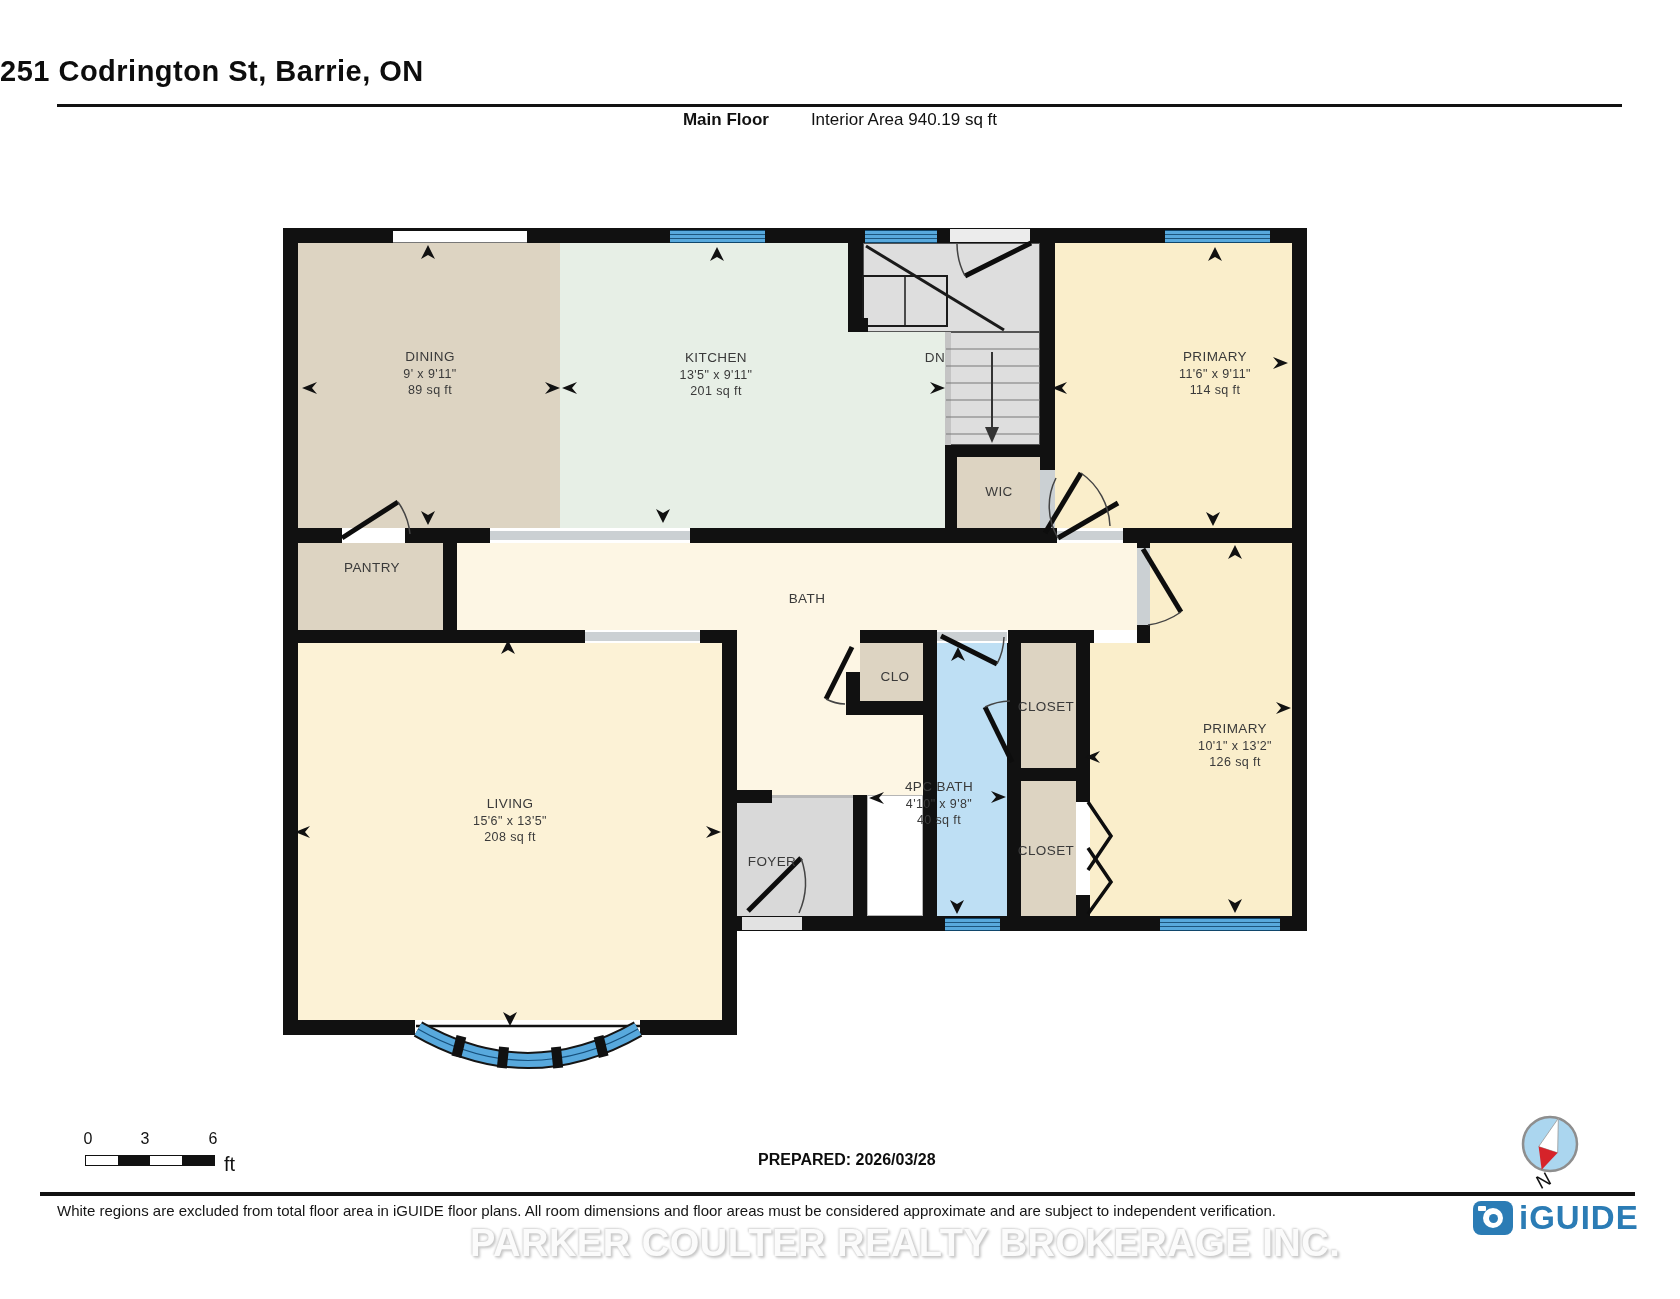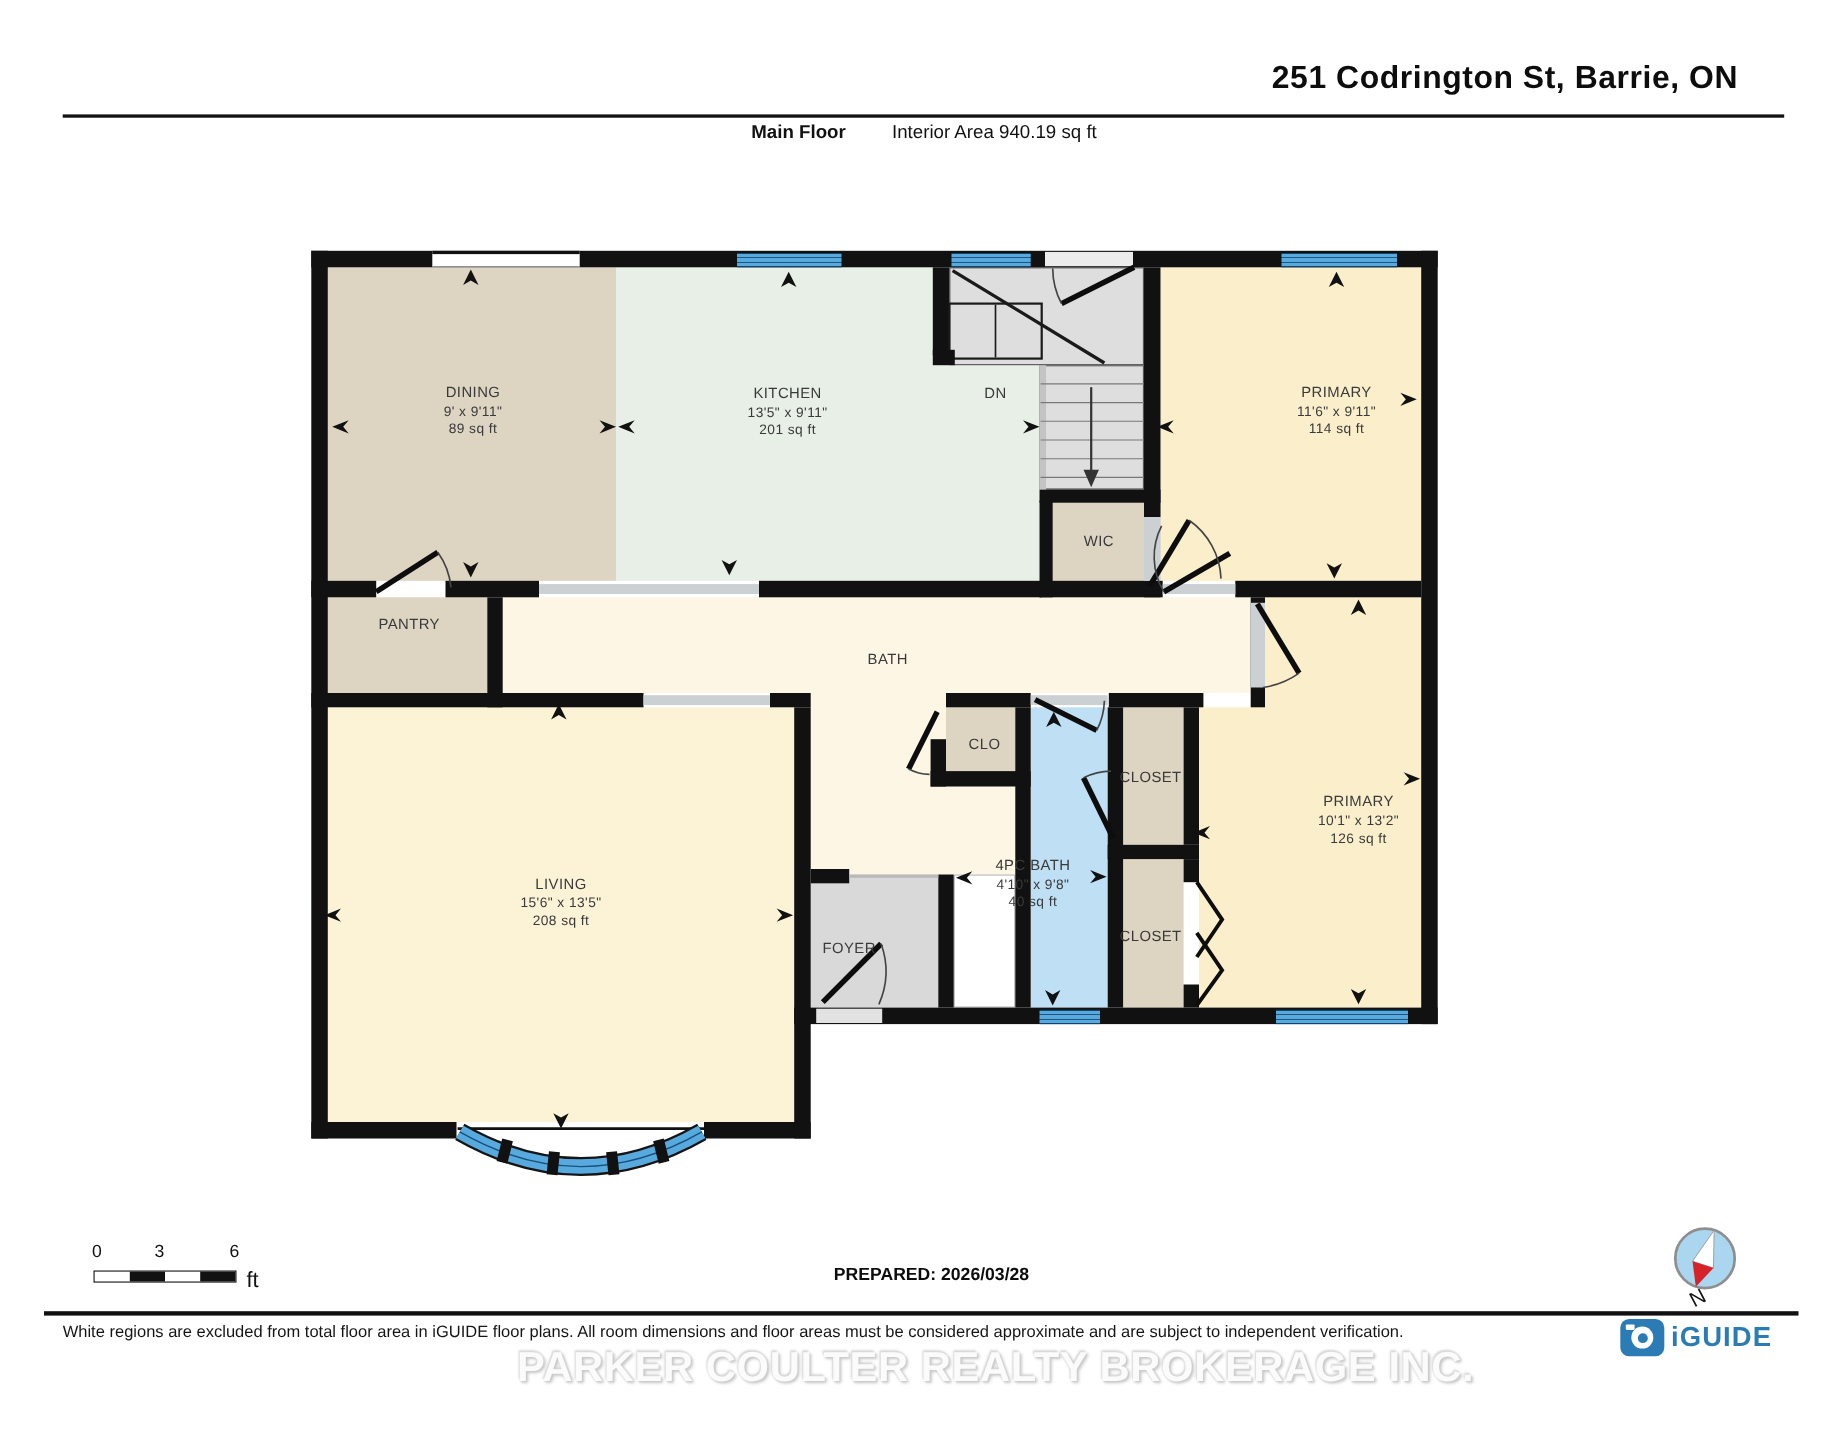--- a/index.html
+++ b/index.html
@@ -11,42 +11,42 @@
   .wall{position:absolute;background:#111}
   .open{position:absolute;background:#cbd0d3}
   .win{position:absolute;background:linear-gradient(to bottom,
         #10466b 0,#10466b 1px,#58a9dd 1px,#58a9dd 4px,#1d567e 4px,#1d567e 5px,
         #58a9dd 5px,#58a9dd 8px,#1d567e 8px,#1d567e 9px,#58a9dd 9px,#58a9dd 12px,
         #10466b 12px,#10466b 13px)}
   .lbl{position:absolute;transform:translate(-50%,-50%);text-align:center;
        color:#3a3a3a;line-height:1.3;white-space:nowrap;letter-spacing:.4px;font-size:13px}
   .lbl .nm{font-size:13.5px;display:block}
   .lbl .sub{font-size:12.5px;display:block}
-  #title{position:absolute;left:0;top:55px;width:1580px;text-align:right;
+  #title{position:absolute;left:0;top:55px;width:1580px;text-align:left;
          font-size:29px;font-weight:bold;letter-spacing:.5px;color:#0d0d0d}
   #subtitle{position:absolute;left:0;top:110px;width:1680px;text-align:center;font-size:17px;color:#111}
   #subtitle .fl{font-weight:bold;margin-right:42px}
   .rule{position:absolute;background:#111}
   #disclaimer{position:absolute;left:57px;top:1202px;font-size:15px;color:#151515;white-space:nowrap}
   #watermark{position:absolute;left:470px;top:1222px;width:750px;text-align:center;
              font-size:38px;font-weight:bold;letter-spacing:.5px;white-space:nowrap;color:#fbfbfb;
              text-shadow:1px 1px 2px #c9c9c9,-1px -1px 2px #d6d6d6,2px 2px 3px #cfcfcf}
   #prepared{position:absolute;left:758px;top:1151px;font-size:16px;font-weight:bold;color:#0d0d0d}
   .tick{position:absolute;transform:translateX(-50%);font-size:16px;color:#111}
   #scalebar{position:absolute;left:85px;top:1155px;width:130px;height:11px;border:1.5px solid #111;display:flex}
   #scalebar div{flex:1}
   #scalebar div:nth-child(2),#scalebar div:nth-child(4){background:#111}
   #ft{position:absolute;left:224px;top:1153px;font-size:20px;color:#111}
   #northlbl{position:absolute;left:1537px;top:1170px;font-size:19px;color:#111;transform:rotate(-28deg)}
   #logo{position:absolute;left:1473px;top:1199px;display:flex;align-items:center;gap:6px}
   #logoicon{width:40px;height:34px;background:#2b7cb5;border-radius:8px;position:relative}
   #logoicon .c{position:absolute;left:10px;top:7px;width:20px;height:20px;background:#fff;border-radius:50%}
   #logoicon .d{position:absolute;left:15.5px;top:12.5px;width:9px;height:9px;background:#2b7cb5;border-radius:50%}
   #logoicon .t{position:absolute;left:5px;top:5px;width:8px;height:5px;background:#fff;border-radius:1px}
-  #logotext{font-size:25px;font-weight:bold;color:#2b7cb5;letter-spacing:1px}
+  #logotext{font-size:33px;font-weight:bold;color:#2b7cb5;letter-spacing:1px}
   svg{position:absolute;left:0;top:0;pointer-events:none}
 </style>
 </head>
 <body>
 
 <div id="title">251 Codrington St, Barrie, ON</div>
 <div class="rule" style="left:57px;top:104px;width:1565px;height:3px"></div>
 <div id="subtitle">
   <span class="fl">Main Floor</span><span>Interior Area 940.19 sq ft</span>
 </div>
@@ -259,21 +259,21 @@
   </div>
 <div class="lbl" style="left:1046px;top:707px">
     <span class="nm">CLOSET</span>
   </div>
 <div class="lbl" style="left:1046px;top:851px">
     <span class="nm">CLOSET</span>
   </div>
 <div class="lbl" style="left:772px;top:862px">
     <span class="nm">FOYER</span>
   </div>
-<div class="lbl" style="left:905px;top:358px">
+<div class="lbl" style="left:935px;top:358px">
     <span class="nm">DN</span>
   </div>
 
 <span class="tick" style="left:88px;top:1130px">0</span>
 <span class="tick" style="left:145px;top:1130px">3</span>
 <span class="tick" style="left:213px;top:1130px">6</span>
 <div id="scalebar">
     <div></div>
     <div></div>
     <div></div>

